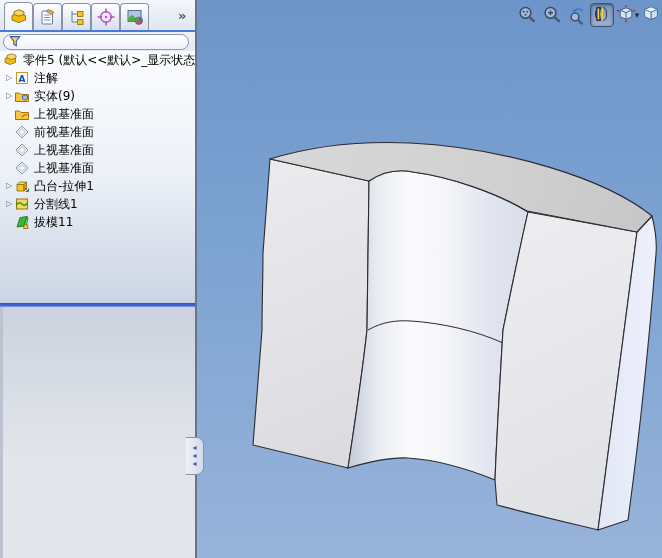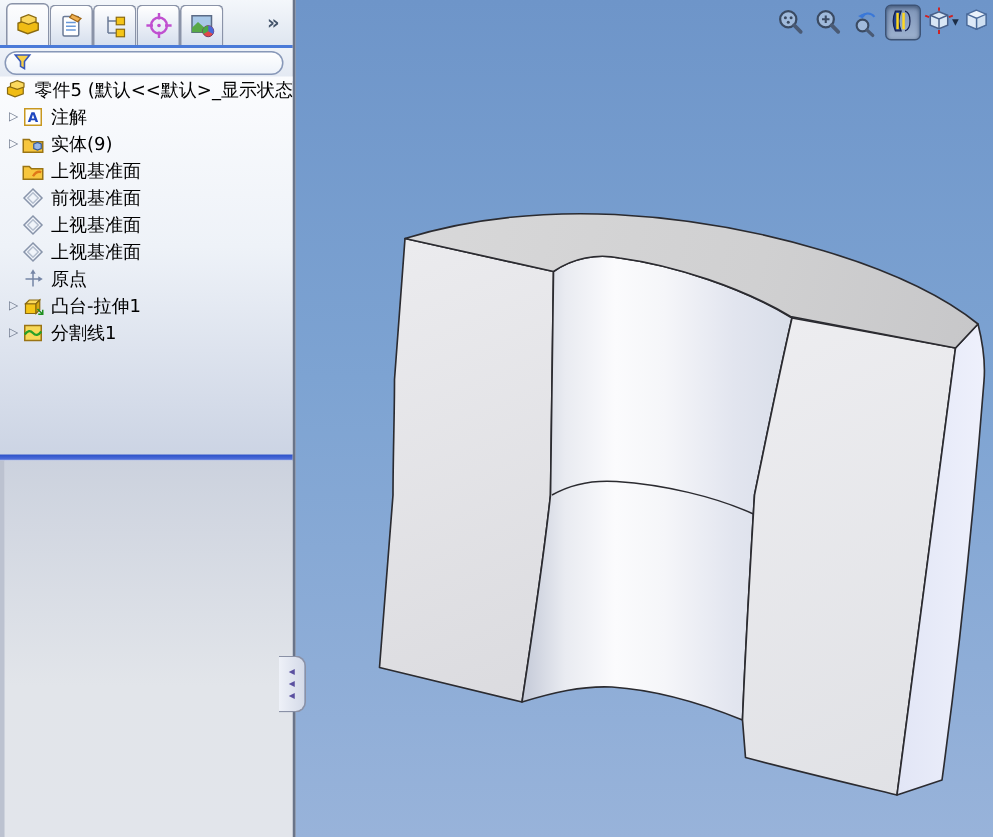--- a/index.html
+++ b/index.html
@@ -359,34 +359,20 @@
           <span class="tri" style="visibility: hidden;">▷</span>
           <span class="tico">
             <svg width="16" height="16" viewBox="0 0 16 16">
               <path d="M8,2 L14,8 L8,14 L2,8 Z" fill="#f0f4fa" stroke="#8894aa"></path>
               <path d="M8,4.5 L11.5,8 L8,11.5 L4.5,8 Z" fill="none" stroke="#b4bece"></path>
             </svg>
           </span>
           <span class="tlabel">上视基准面</span>
         </div>
 
-        <div class="trow">
-          <span class="tri" style="visibility: hidden;">▷</span>
-          <span class="tico">
-            <svg width="16" height="16" viewBox="0 0 16 16">
-              <g stroke="#7585a5" fill="none">
-                <line x1="8" y1="3" x2="8" y2="13"></line>
-                <line x1="3" y1="8" x2="13" y2="8"></line>
-              </g>
-              <path d="M8,1.5 l-1.8,3 h3.6 z" fill="#7585a5"></path>
-              <path d="M14.5,8 l-3,-1.8 v3.6 z" fill="#7585a5"></path>
-            </svg>
-          </span>
-          <span class="tlabel">原点</span>
-        </div>
 
         <div class="trow">
           <span class="tri">▷</span>
           <span class="tico">
             <svg width="16" height="16" viewBox="0 0 16 16">
               <g stroke="#8a6a10" stroke-width="0.8">
                 <path d="M3,6.5 h7 v6.5 h-7 z" fill="#f5c518"></path>
                 <path d="M3,6.5 l2.5,-2.5 h7 l-2.5,2.5 z" fill="#fbd95e"></path>
                 <path d="M10,6.5 l2.5,-2.5 v6.5 l-2.5,2.5 z" fill="#d8a810"></path>
               </g>
@@ -401,20 +387,31 @@
           <span class="tico">
             <svg width="16" height="16" viewBox="0 0 16 16">
               <rect x="2.5" y="3" width="11" height="10" fill="#f7d858" stroke="#9a7414"></rect>
               <path d="M2.5,9 q2.8,-4 5.5,-1 t5.5,-1" fill="none" stroke="#28a028" stroke-width="1.5"></path>
             </svg>
           </span>
           <span class="tlabel">分割线1</span>
         </div>
 
 
+        <div class="trow">
+          <span class="tri" style="visibility: hidden;">▷</span>
+          <span class="tico">
+            <svg width="16" height="16" viewBox="0 0 16 16">
+              <path d="M3,13 L6,3.5 L13,2.5 L10,12 Z" fill="#38b838" stroke="#1a6a1a" stroke-width="0.8"></path>
+              <path d="M10,12 L13,2.5 L14,4.2 L12,13 Z" fill="#8cd88c" stroke="#1a6a1a" stroke-width="0.8"></path>
+              <rect x="9.8" y="11" width="4" height="3.6" fill="#f5d020" stroke="#8a6a10" stroke-width="0.8"></rect>
+            </svg>
+          </span>
+          <span class="tlabel">拔模11</span>
+        </div>
 
     </div>
 
     <div id="tree-splitter"></div>
     <div id="lower-pane"></div>
   </div>
 
   <div id="collapse-tab">
     <span>◂</span>
     <span>◂</span>

